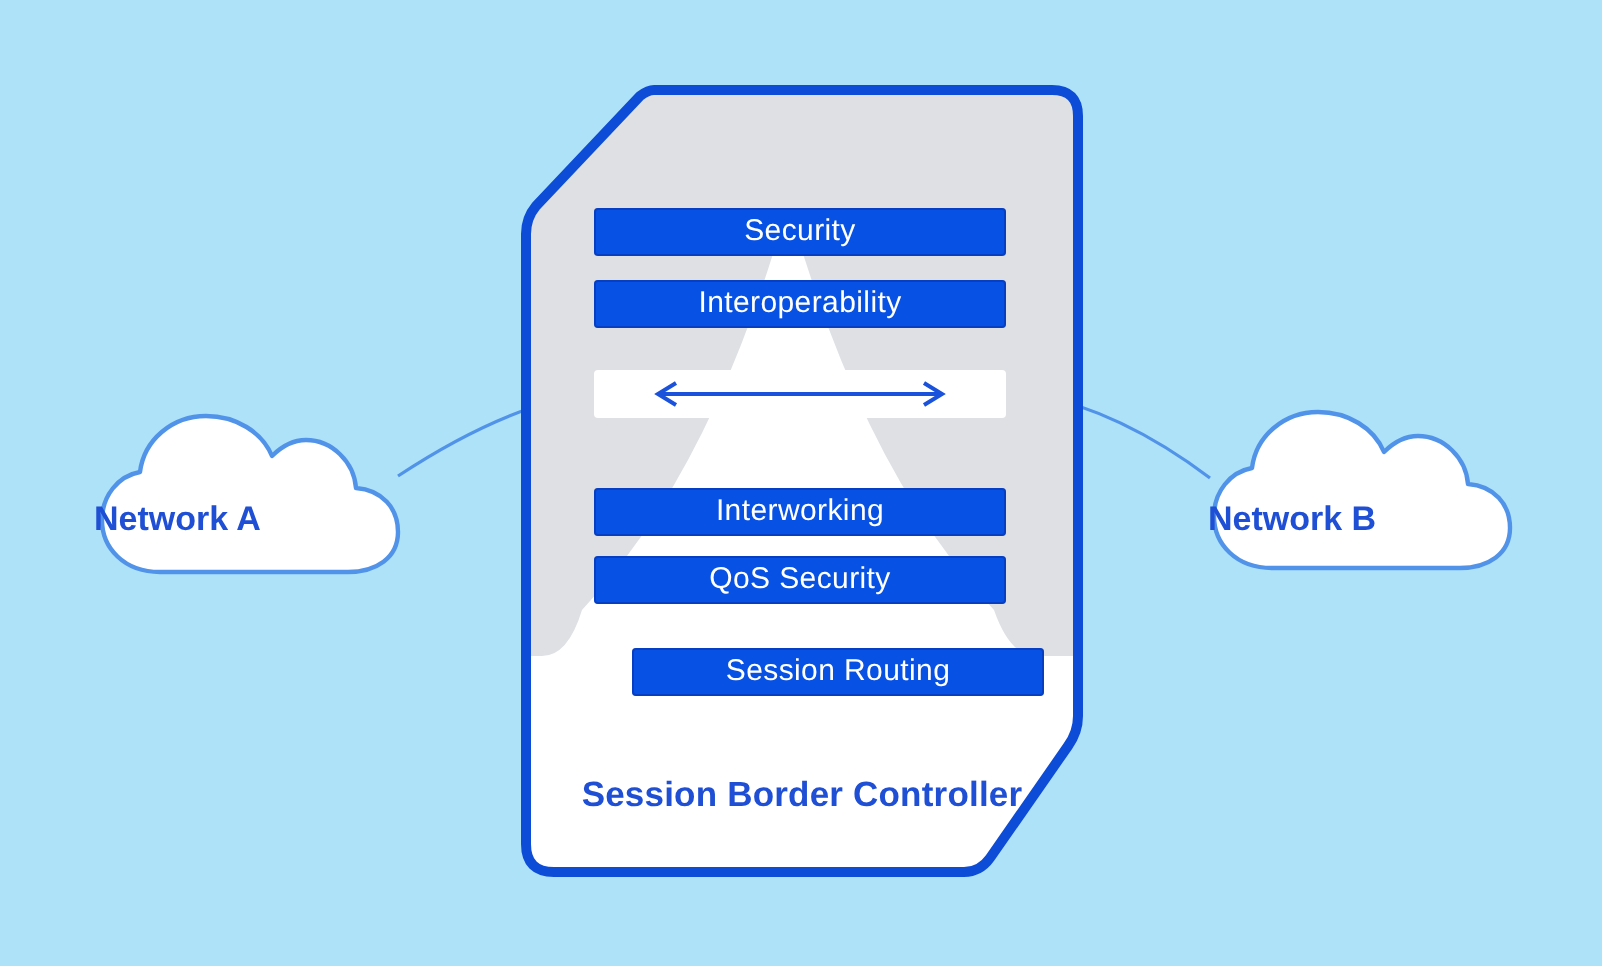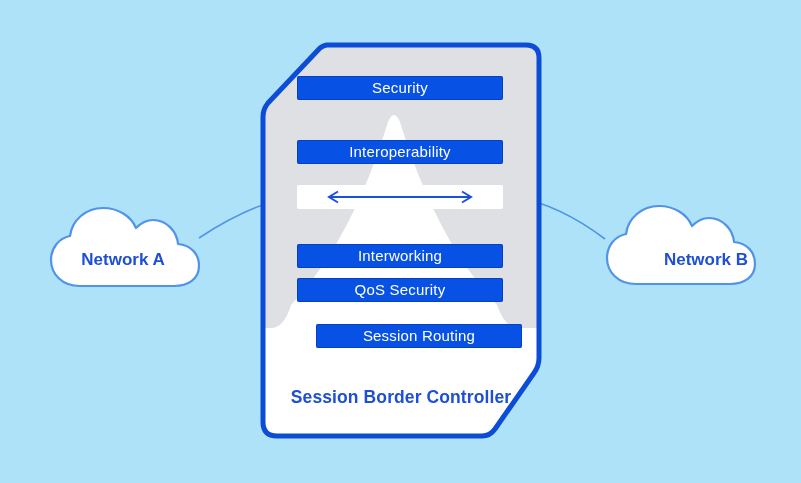--- a/index.html
+++ b/index.html
@@ -28,44 +28,44 @@
 
   .bar{
     position:absolute;left:297px;width:206px;height:24px;
     background:var(--bar_blue);
     box-shadow:inset 0 0 0 1px rgba(8,40,150,0.45);
     border-radius:2px;
     color:var(--white);
     font-size:15px;line-height:24px;text-align:center;
     letter-spacing:0.2px;
   }
-  .bar-0{top:76px;}
+  .bar-0{top:104px;}
   .bar-1{top:140px;}
   .bar-3{top:244px;}
   .bar-4{top:278px;}
   .bar-5{top:324px;margin-left:19px;}
   .exchange-bar{
     position:absolute;left:297px;top:185px;width:206px;height:24px;
     background:var(--white);border-radius:2px;
   }
   .exchange-bar svg{display:block;}
   .dbl-arrow{fill:none;stroke:var(--arrow_blue);stroke-width:2;}
 
   .sbc-title{
     position:absolute;left:253px;top:371px;width:296px;
     text-align:center;font-size:17.5px;font-weight:bold;color:var(--text_blue);
     letter-spacing:0.1px;
     margin-top:16px;
   }
   .cloud-label{
-    position:absolute;width:152px;text-align:center;
+    position:absolute;width:152px;text-align:left;
     font-size:17px;font-weight:bold;color:var(--text_blue);
   }
   .cloud-label.a{left:47px;top:250px;}
-  .cloud-label.b{left:630px;top:250px;}
+  .cloud-label.b{left:604px;top:250px;}
 </style>
 </head>
 <body>
 
 <div class="stage">
 
   <svg class="scene" width="801" height="483" viewBox="0 0 801 483">
     <defs>
       <clipPath id="docClip">
         <path d="M 327,45 H 526 Q 539,45 539,58 V 358 Q 539,366 534,373 L 495,429 Q 490,436 482,436 H 277 Q 263,436 263,422 V 117 Q 263,109 268,103 L 320,48 Q 324,45 327,45 Z"></path>

